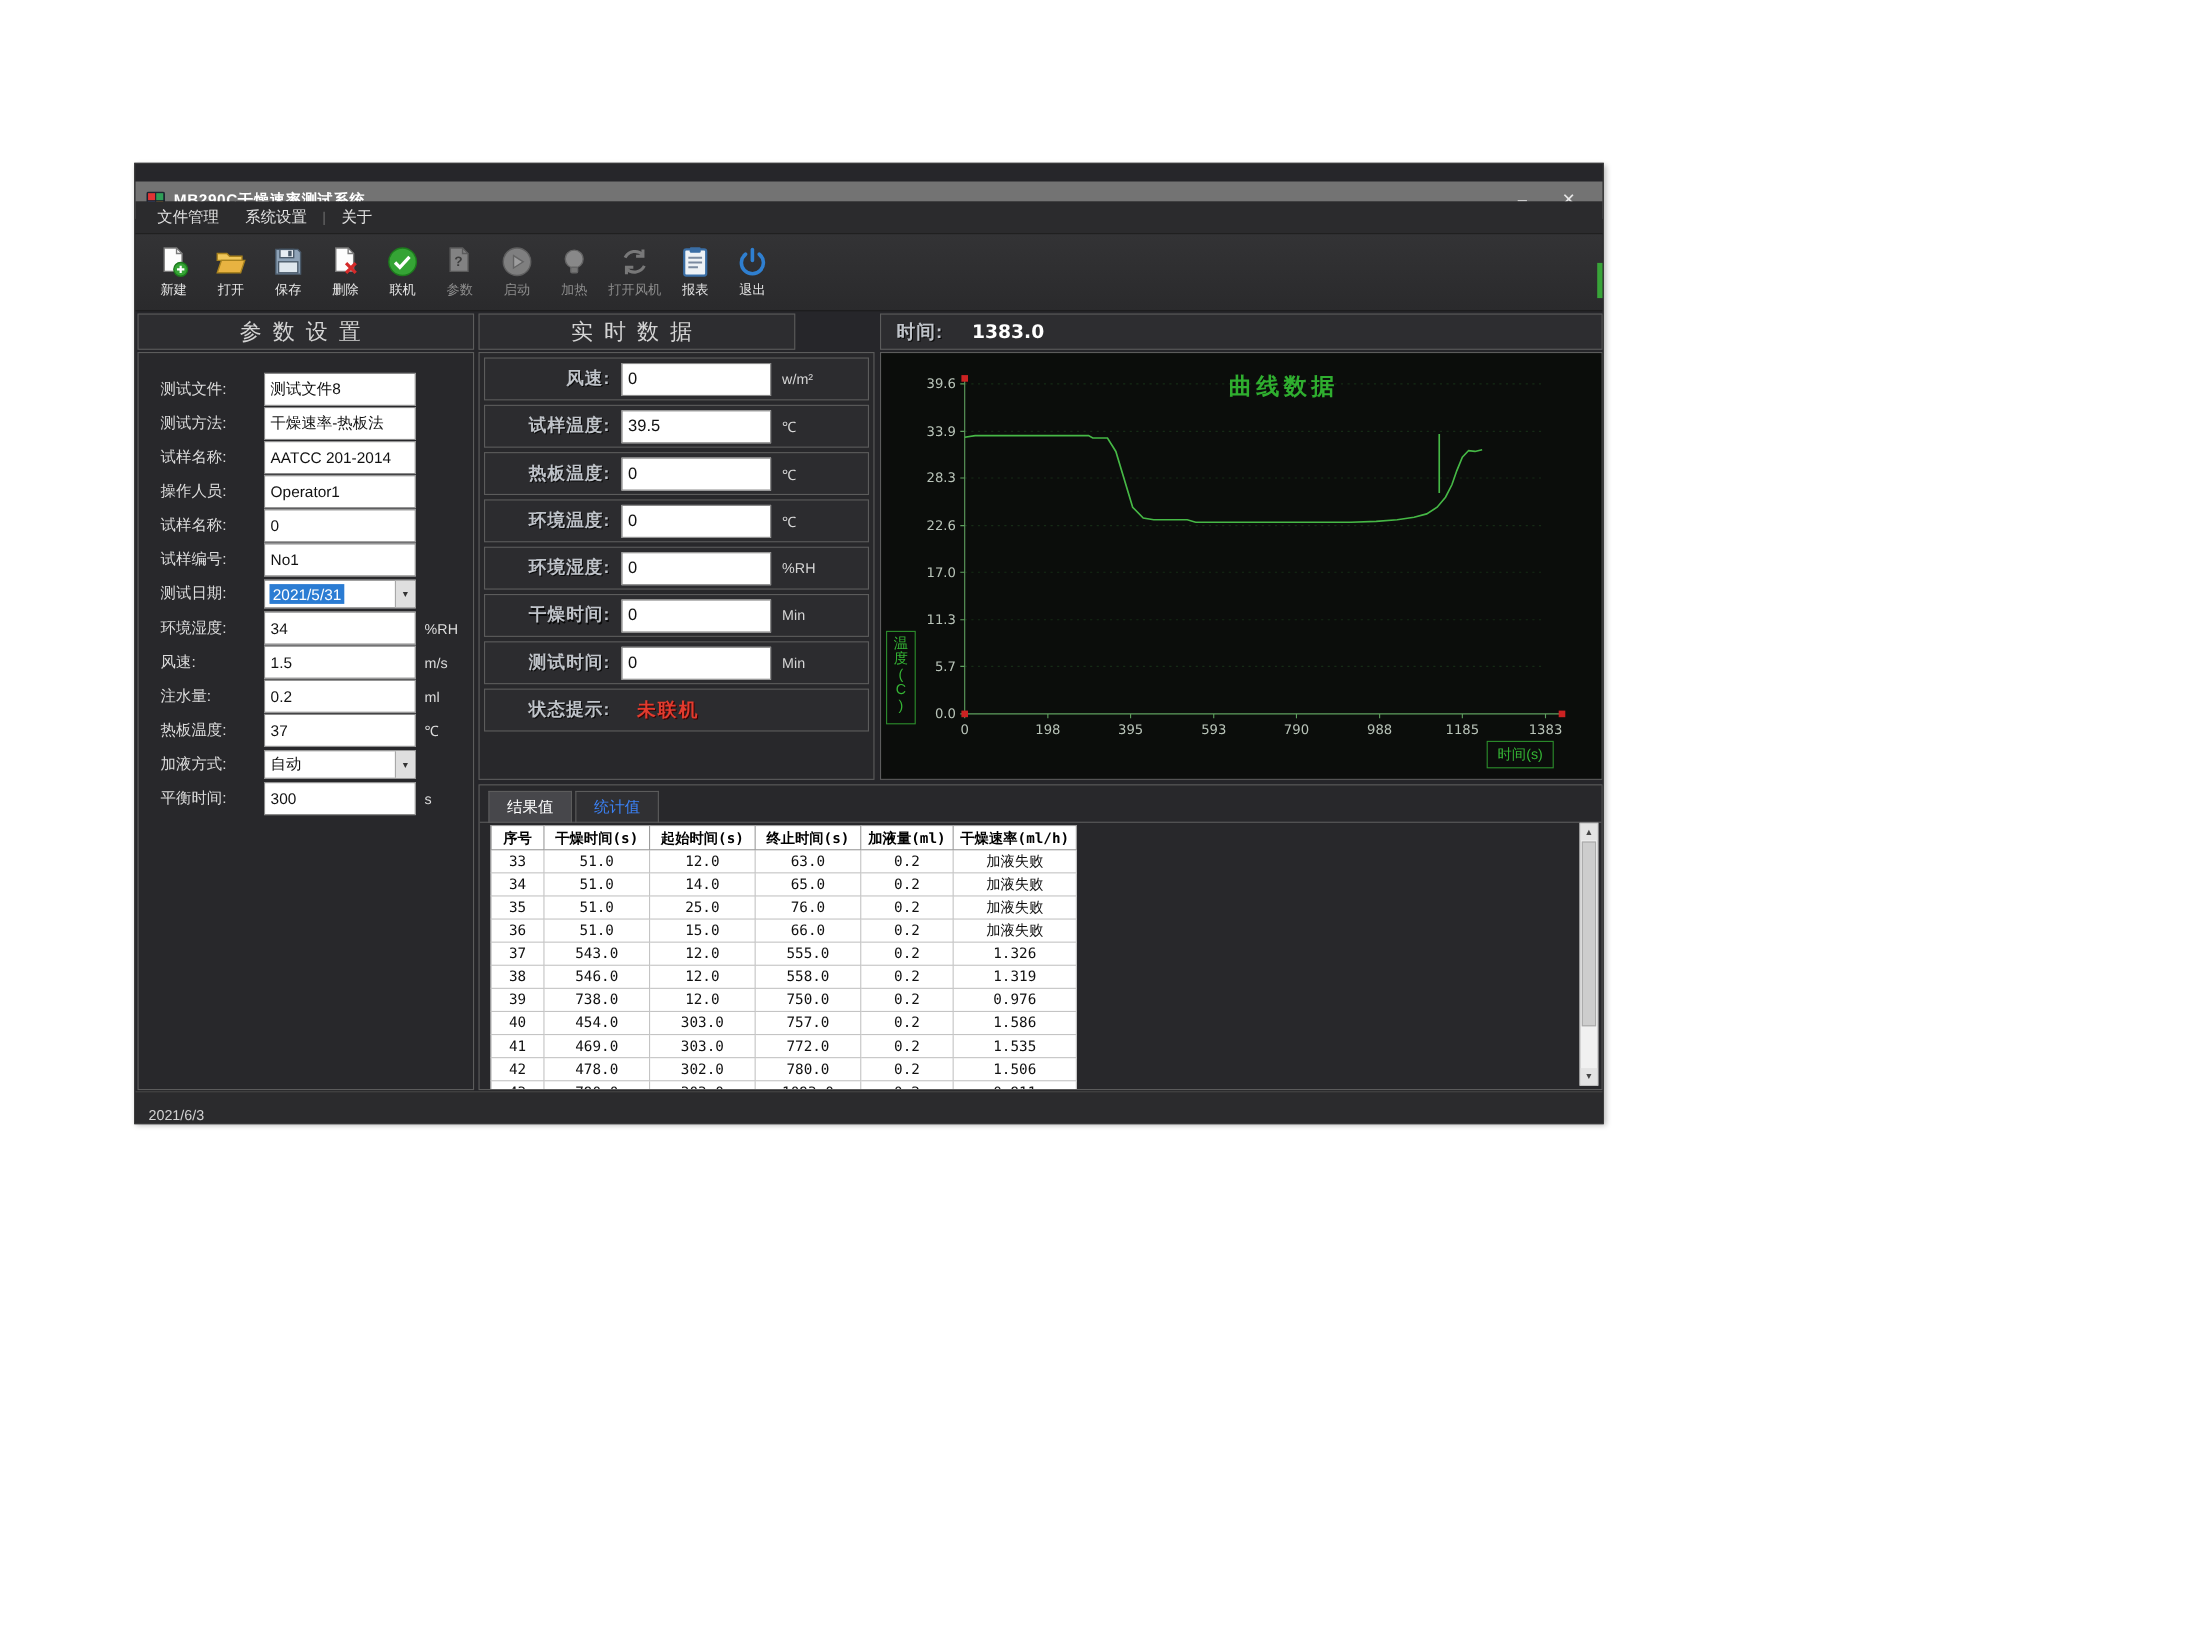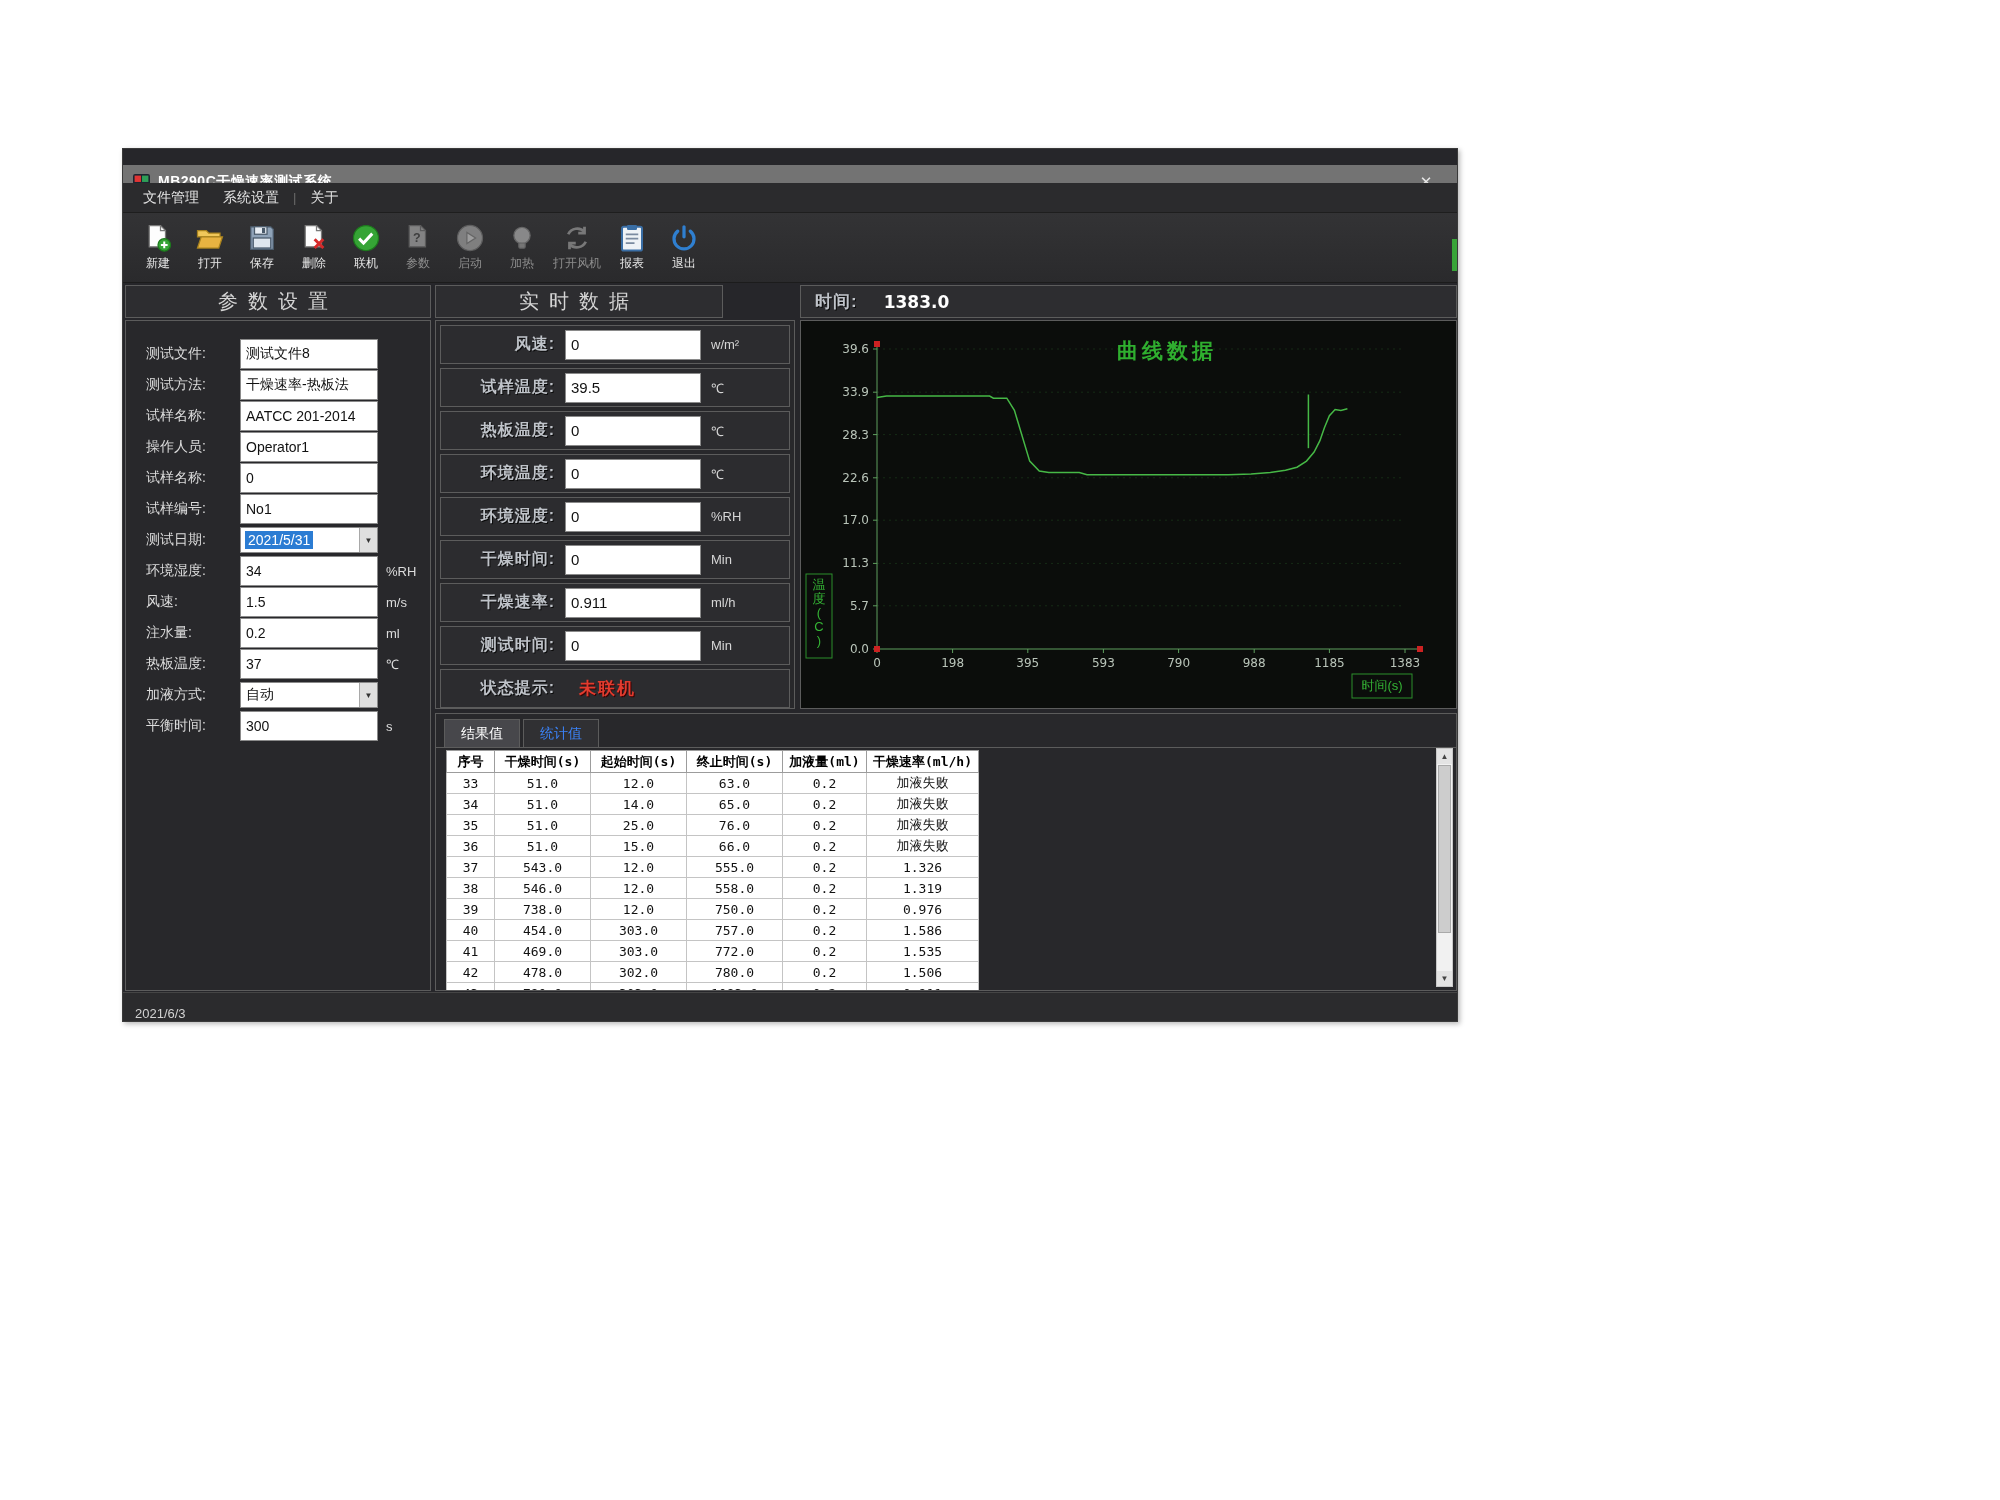--- a/index.html
+++ b/index.html
@@ -399,27 +399,20 @@
             <span>0</span>
           </div>
           <span class="rt-unit">%RH</span>
         </div>
         <div class="rt-row">
           <span class="rt-label fancy">干燥时间:</span>
           <div class="tinput rt-input">
             <span>0</span>
           </div>
           <span class="rt-unit">Min</span>
-        </div>
-        <div class="rt-row">
-          <span class="rt-label fancy">干燥速率:</span>
-          <div class="tinput rt-input">
-            <span>0.911</span>
-          </div>
-          <span class="rt-unit">ml/h</span>
         </div>
         <div class="rt-row">
           <span class="rt-label fancy">测试时间:</span>
           <div class="tinput rt-input">
             <span>0</span>
           </div>
           <span class="rt-unit">Min</span>
         </div>
         <div class="rt-row">
           <span class="rt-label fancy">状态提示:</span>

